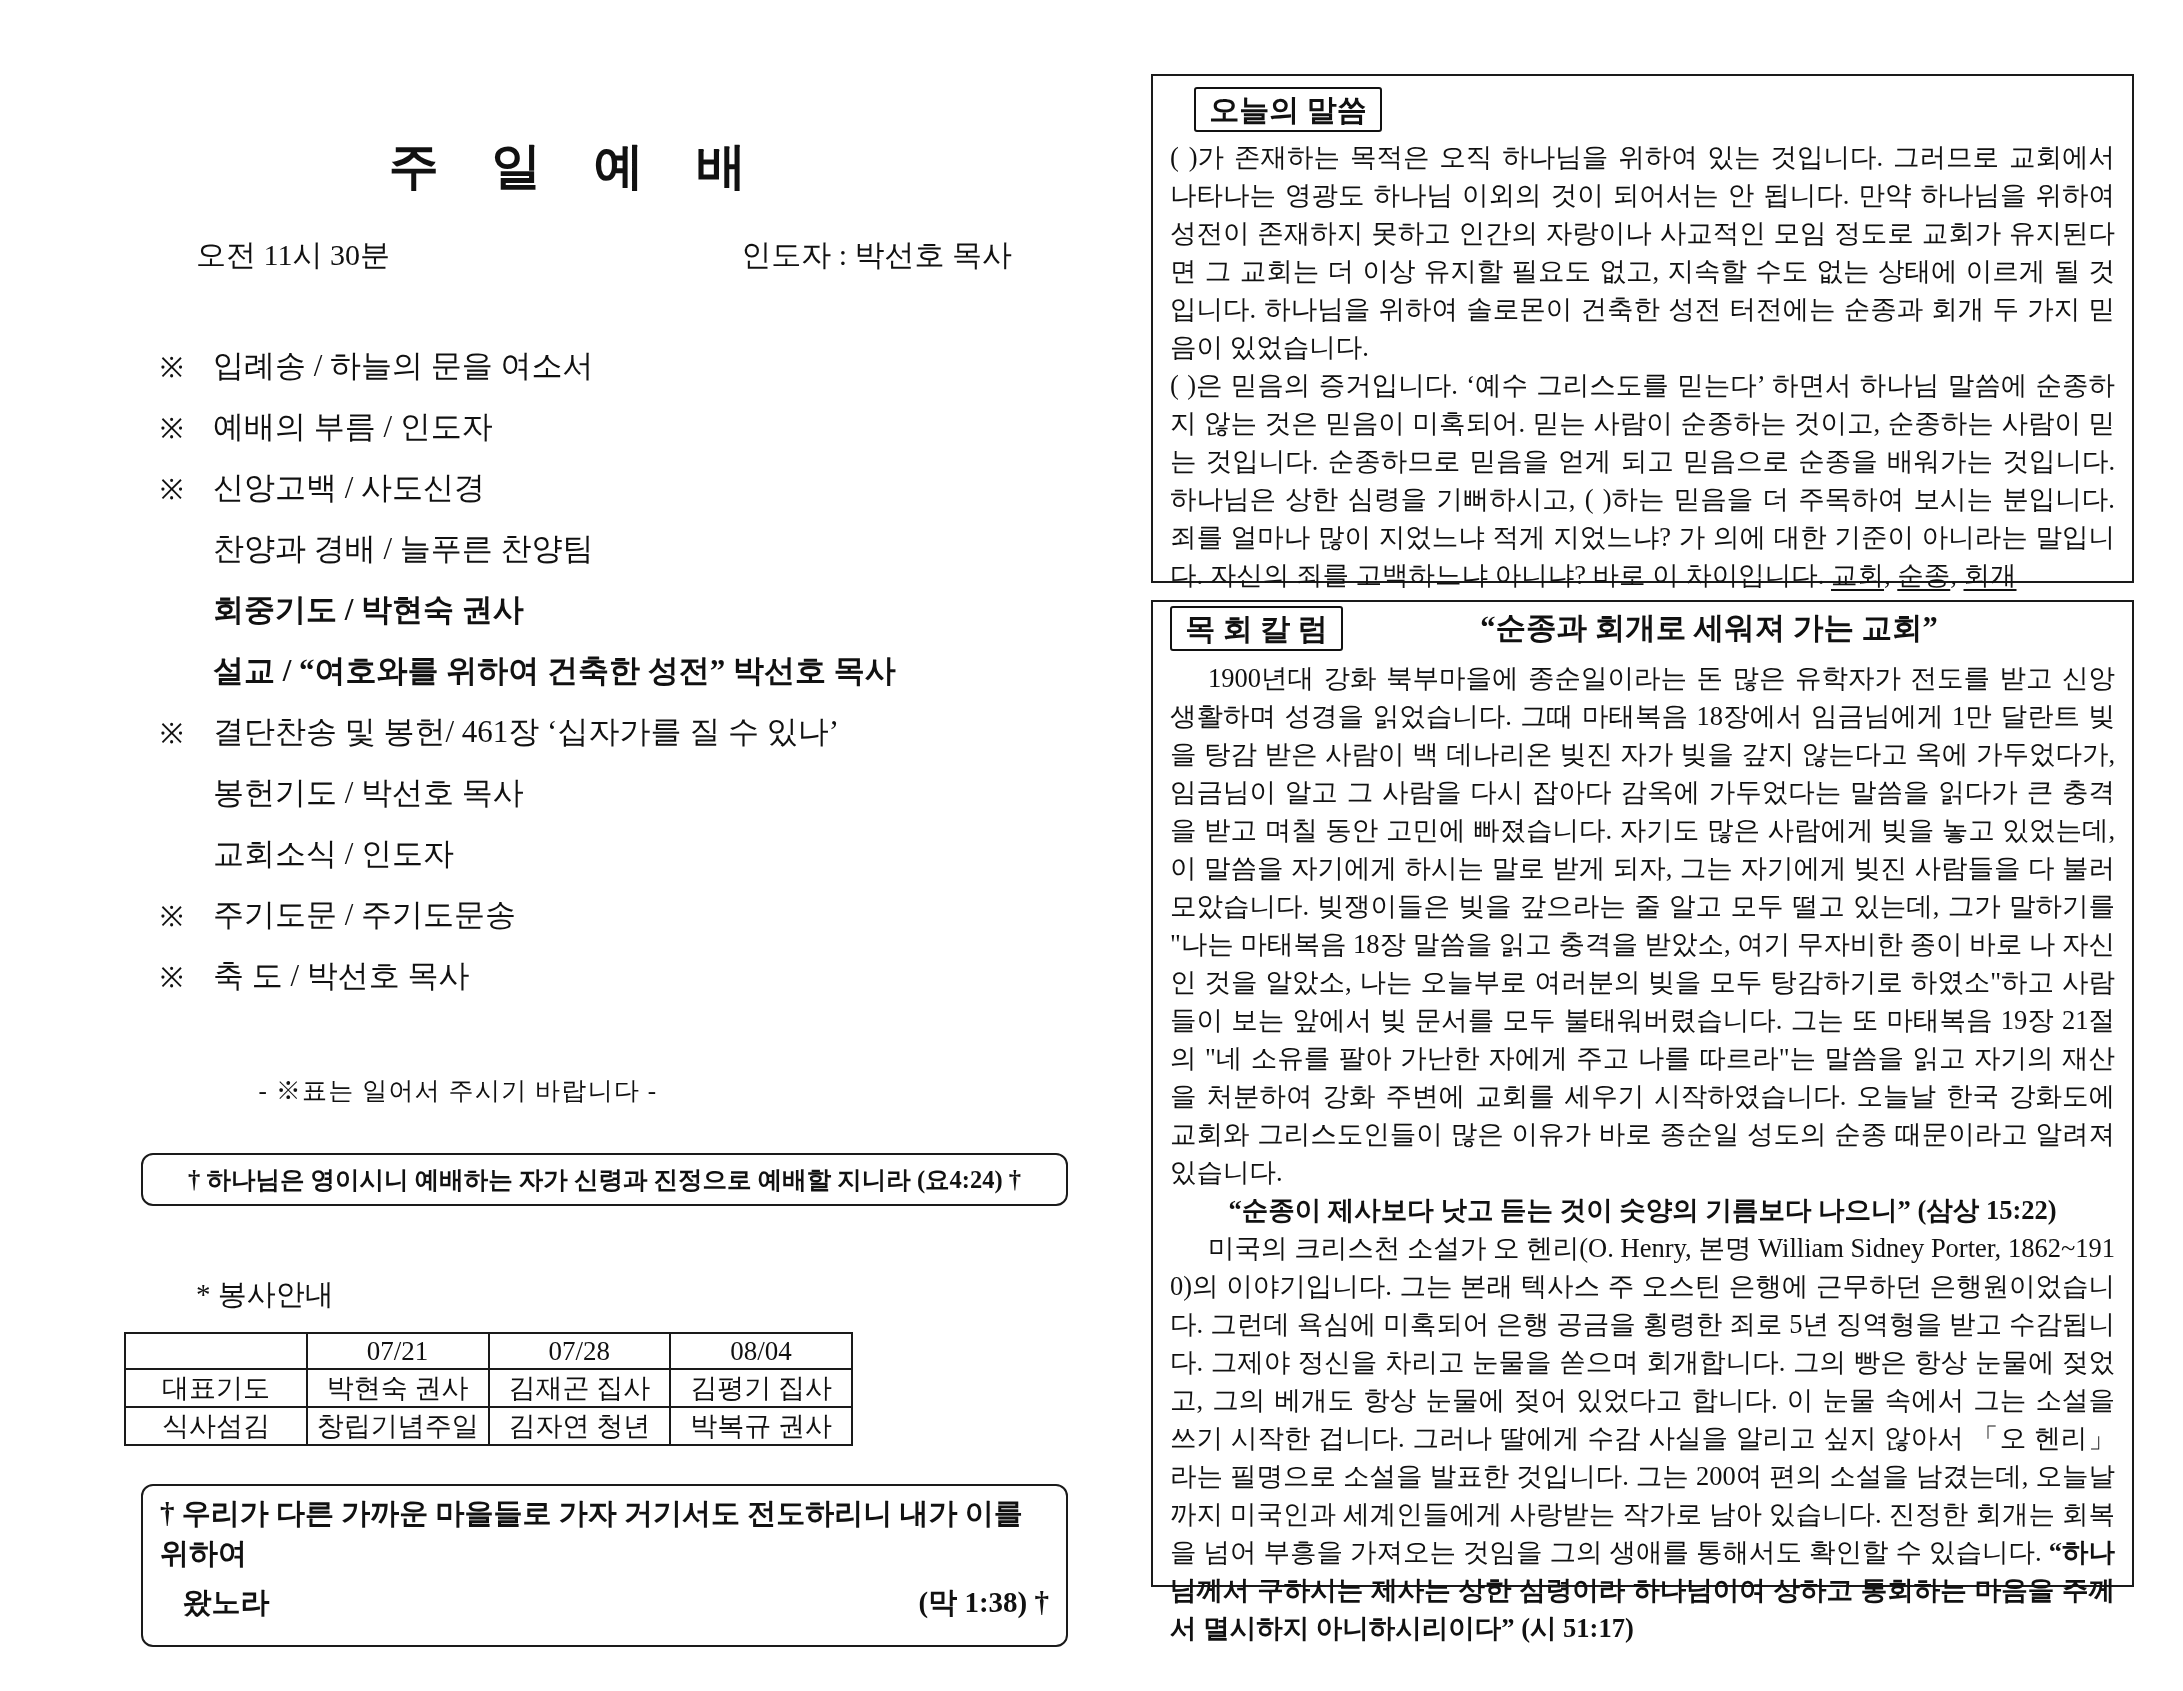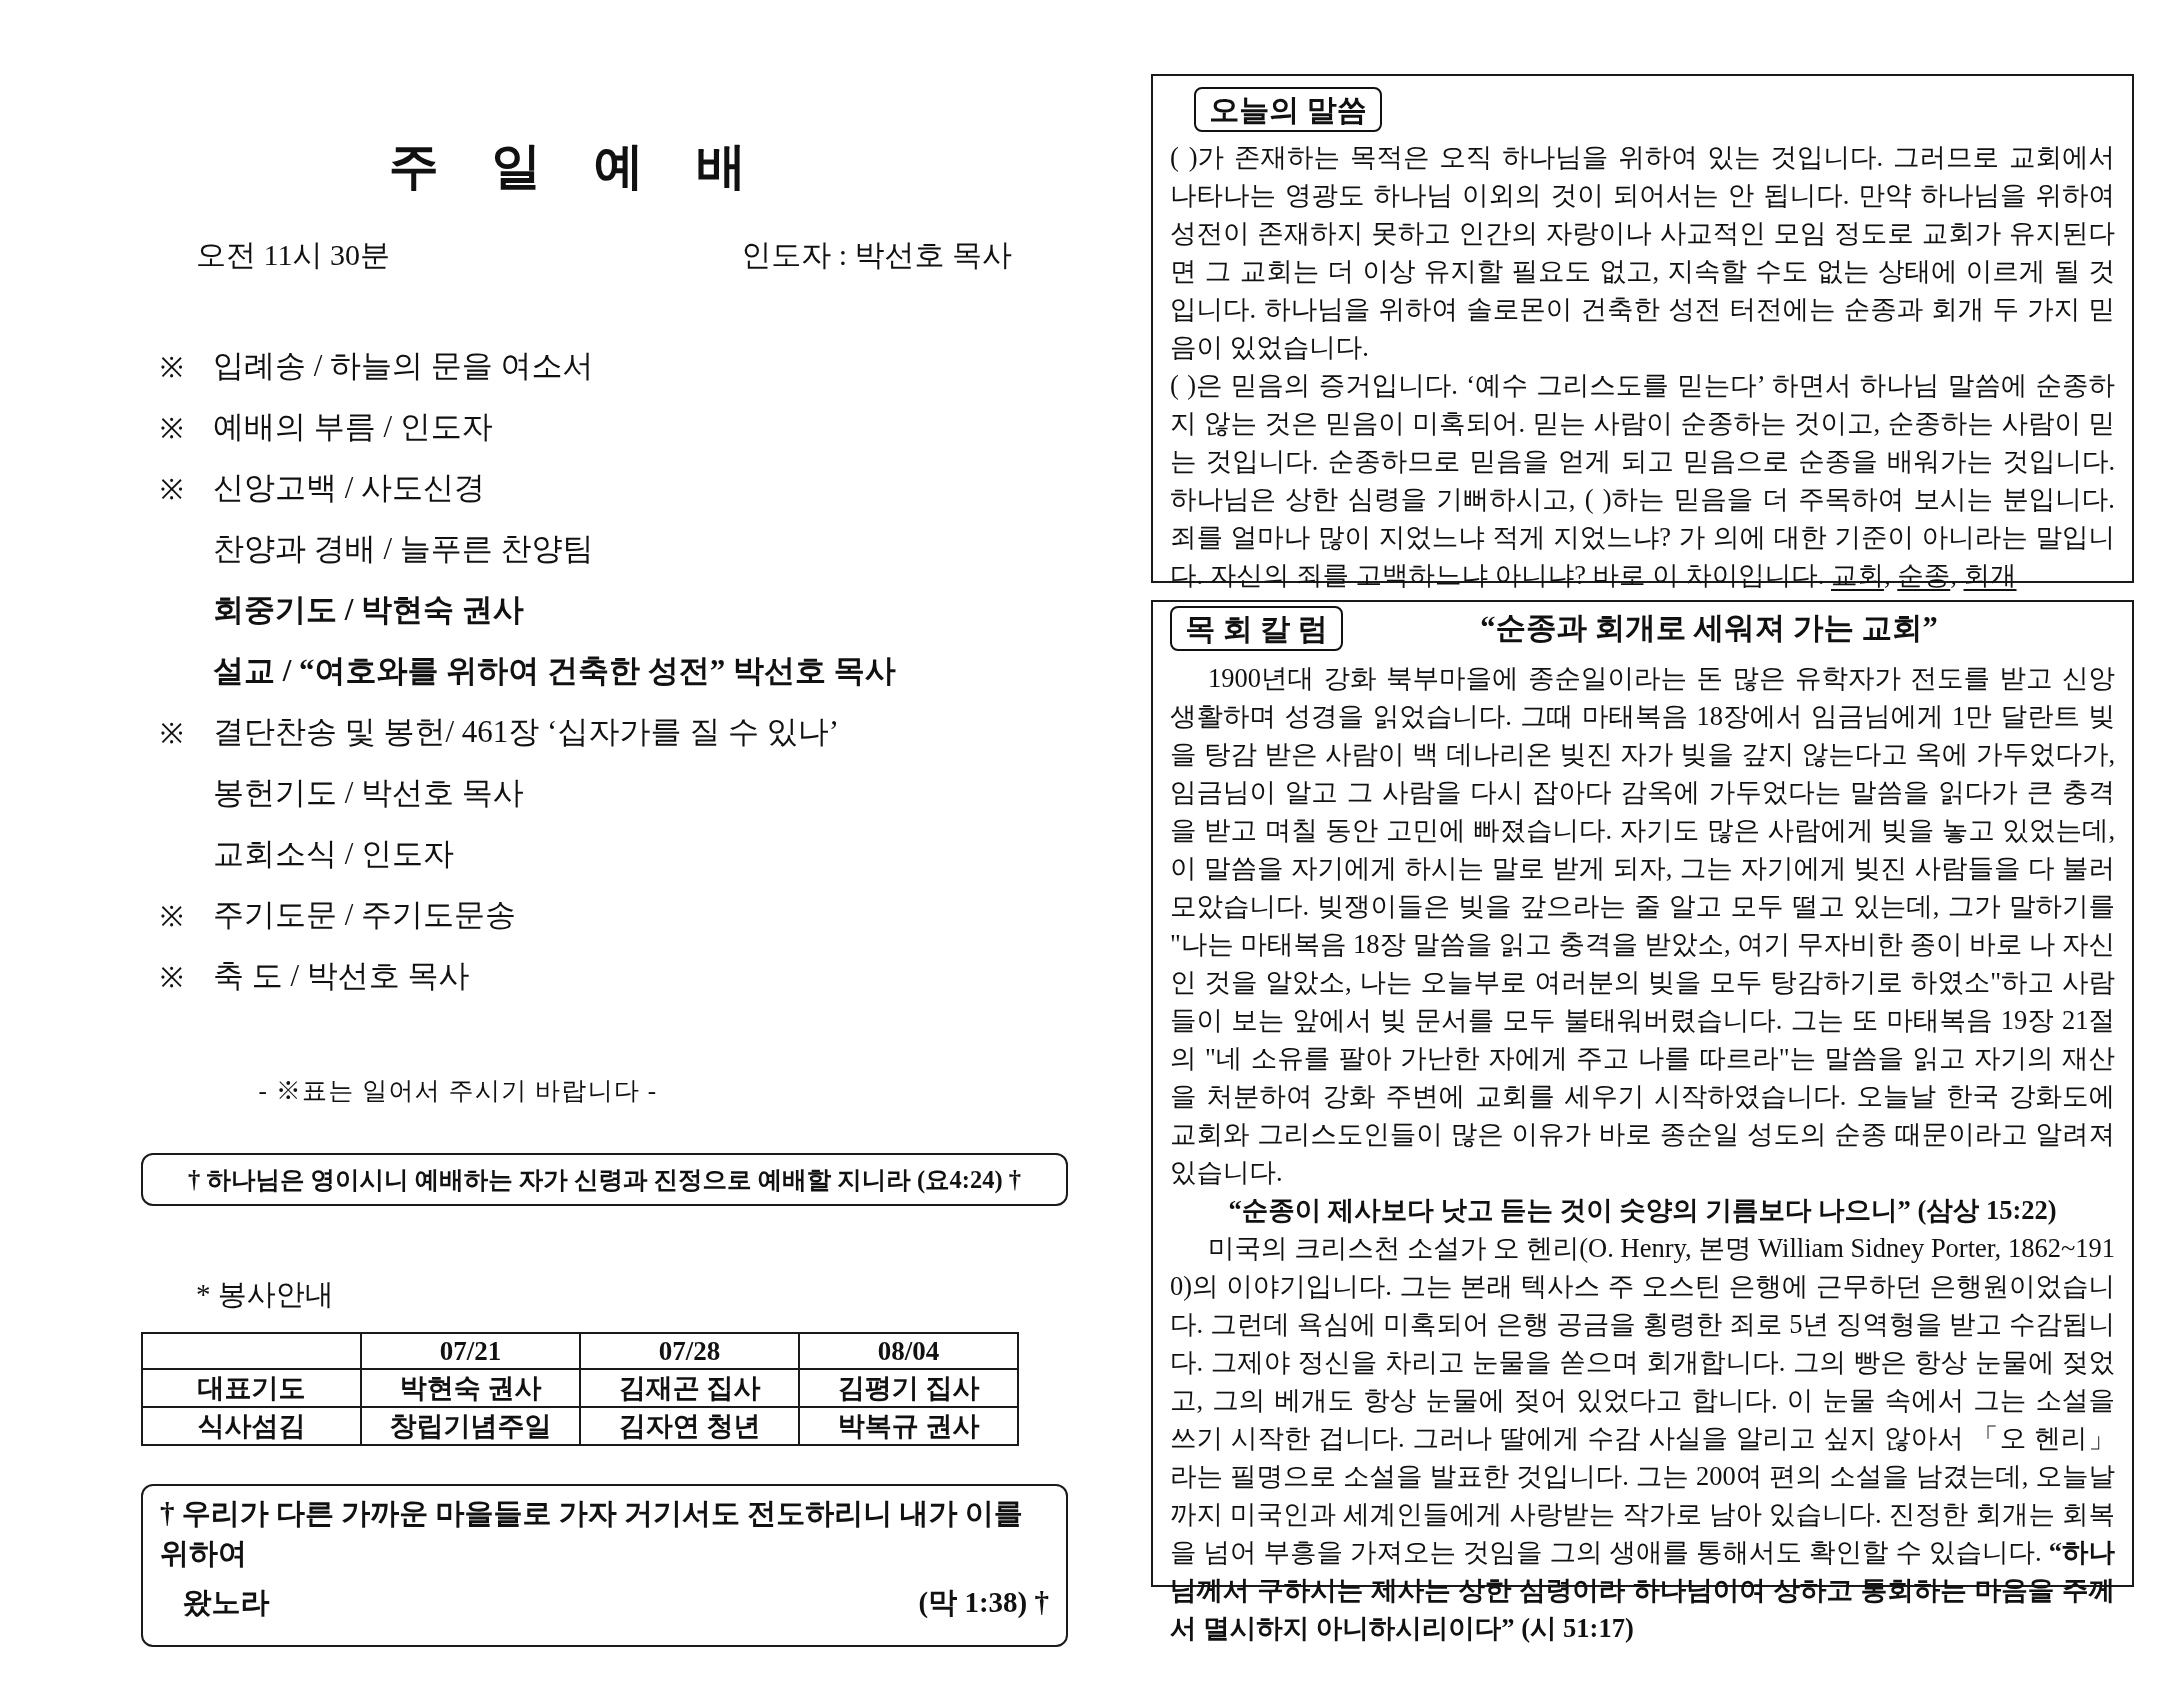--- a/index.html
+++ b/index.html
@@ -29,35 +29,35 @@
     position:absolute;left:153px;top:1074px;width:610px;
     text-align:center;font-size:25px;letter-spacing:1.3px;
   }
   .vbox{
     position:absolute;left:141px;width:927px;box-sizing:border-box;
     border:2.7px solid #1a1a1a;border-radius:12px;font-weight:bold;
   }
   .vb1{top:1153px;height:53px;display:flex;align-items:center;justify-content:center;font-size:24.5px;white-space:nowrap;}
   .lp-service{position:absolute;left:196px;top:1275px;font-size:29px;}
   .lp-table{
-    position:absolute;left:141px;top:1332px;width:878px;
-    border-collapse:collapse;font-size:27px;table-layout:fixed;font-weight:bold;
+    position:absolute;left:124px;top:1332px;width:729px;
+    border-collapse:collapse;font-size:27px;table-layout:fixed;
   }
   .lp-table td{border:2px solid #1a1a1a;height:34px;text-align:center;padding:0;}
   .vb2{top:1484px;padding:8px 17px 22px;font-size:29px;}
   .vb2 .row2{display:flex;justify-content:space-between;margin-top:9.3px;padding-left:22.5px;}
   
   .rbox{
     position:absolute;left:1151px;width:983px;box-sizing:border-box;
     border:2.7px solid #1a1a1a;background:#fff;
   }
   .boxA{top:74px;height:509px;padding:10.6px 17px 0;}
   .boxB{top:600px;height:987px;padding:4px 17px 0;}
   .rlabel{
-    display:inline-block;border:2px solid #111;border-radius:8px;
+    display:inline-block;border:2px solid #111;border-radius:3px;
     padding:0 13.3px;font-size:30px;font-weight:bold;line-height:41px;
     white-space:nowrap;
     text-align:center;
   }
   .boxA .rlabel{margin-left:24px;}
   .labelrow{display:flex;align-items:center;}
   .coltitle{flex:1;text-align:center;font-weight:bold;font-size:30.5px;padding-right:40px;}
   .rbody{font-size:26.5px;line-height:38px;text-align:justify;word-break:break-all;}
   .rbody p{margin:0;}
   .boxA .rbody{margin-top:6.6px;}

